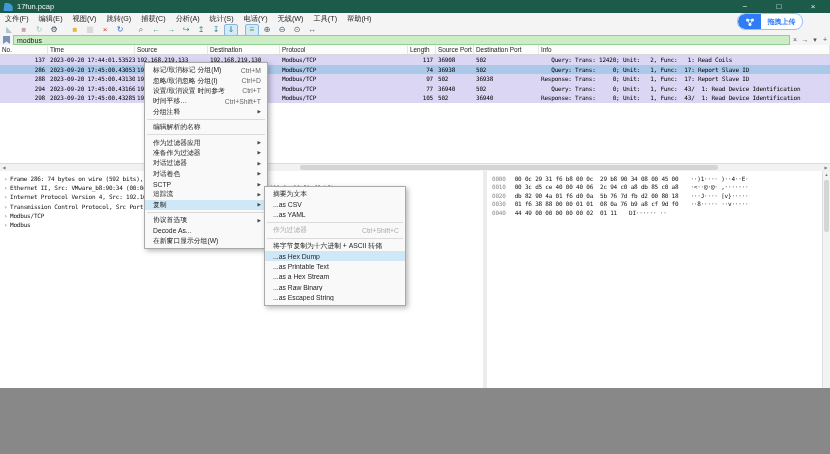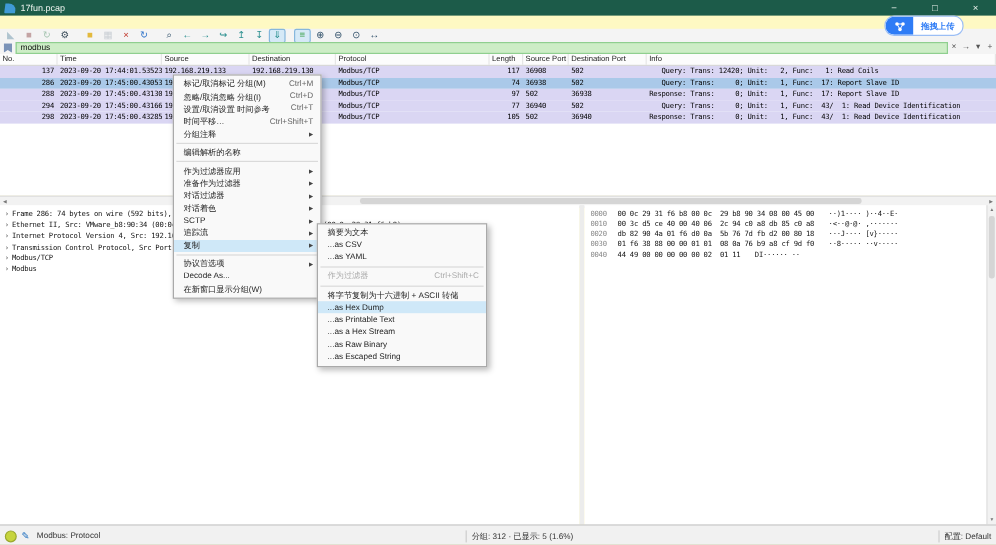--- a/index.html
+++ b/index.html
@@ -1,16 +1,16 @@
 <!DOCTYPE html>
 <html><head>
 <meta charset="utf-8">
 <style>
   html,body{margin:0;padding:0;background:#888;}
-  #app{position:relative;width:830px;height:454px;background:#fef9c3;overflow:hidden;
+  #app{position:relative;width:830px;height:388px;background:#fde047;overflow:hidden;
        font-family:"Liberation Sans",sans-serif;cursor:default;}
   
   .titlebar{position:absolute;left:0;top:0;width:830px;height:13px;background:#1c5b49;
             display:flex;align-items:center;color:#eef4ef;font-size:7.5px;}
   .appicon{width:9px;height:8px;margin:0 4px 0 4px;background:#3f9ad6;
            border-radius:0 70% 0 10%;transform:skewX(-8deg);}
   .wctrls{margin-left:auto;display:flex;height:13px;}
   .wbtn{width:34px;text-align:center;line-height:13px;font-size:8px;color:#e8efe9;}
   
   .menubar{position:absolute;left:0;top:13px;width:830px;height:11px;background:#f4f4f4;
@@ -105,20 +105,33 @@
   <div class="titlebar">
     <div class="appicon"></div>
     <span>17fun.pcap</span>
     <div class="wctrls">
       <span class="wbtn">−</span>
       <span class="wbtn">□</span>
       <span class="wbtn">×</span>
     </div>
   </div>
 
+  <div class="menubar">
+    <span class="mbi">文件(F)</span>
+    <span class="mbi">编辑(E)</span>
+    <span class="mbi">视图(V)</span>
+    <span class="mbi">跳转(G)</span>
+    <span class="mbi">捕获(C)</span>
+    <span class="mbi">分析(A)</span>
+    <span class="mbi">统计(S)</span>
+    <span class="mbi">电话(Y)</span>
+    <span class="mbi">无线(W)</span>
+    <span class="mbi">工具(T)</span>
+    <span class="mbi">帮助(H)</span>
+  </div>
 
   <div class="upload">
     <div class="upl-ic">
       <svg width="12" height="12" viewBox="0 0 12 12">
         <path d="M3.5 4 L8.5 4 L6 8.5 Z" fill="none" stroke="#ffffff" stroke-width="0.8"></path>
         <circle cx="3.5" cy="4" r="1.5" fill="#ffffff"></circle>
         <circle cx="8.5" cy="4" r="1.5" fill="#ffffff"></circle>
         <circle cx="6" cy="8.5" r="1.5" fill="#ffffff"></circle>
       </svg>
     </div>

